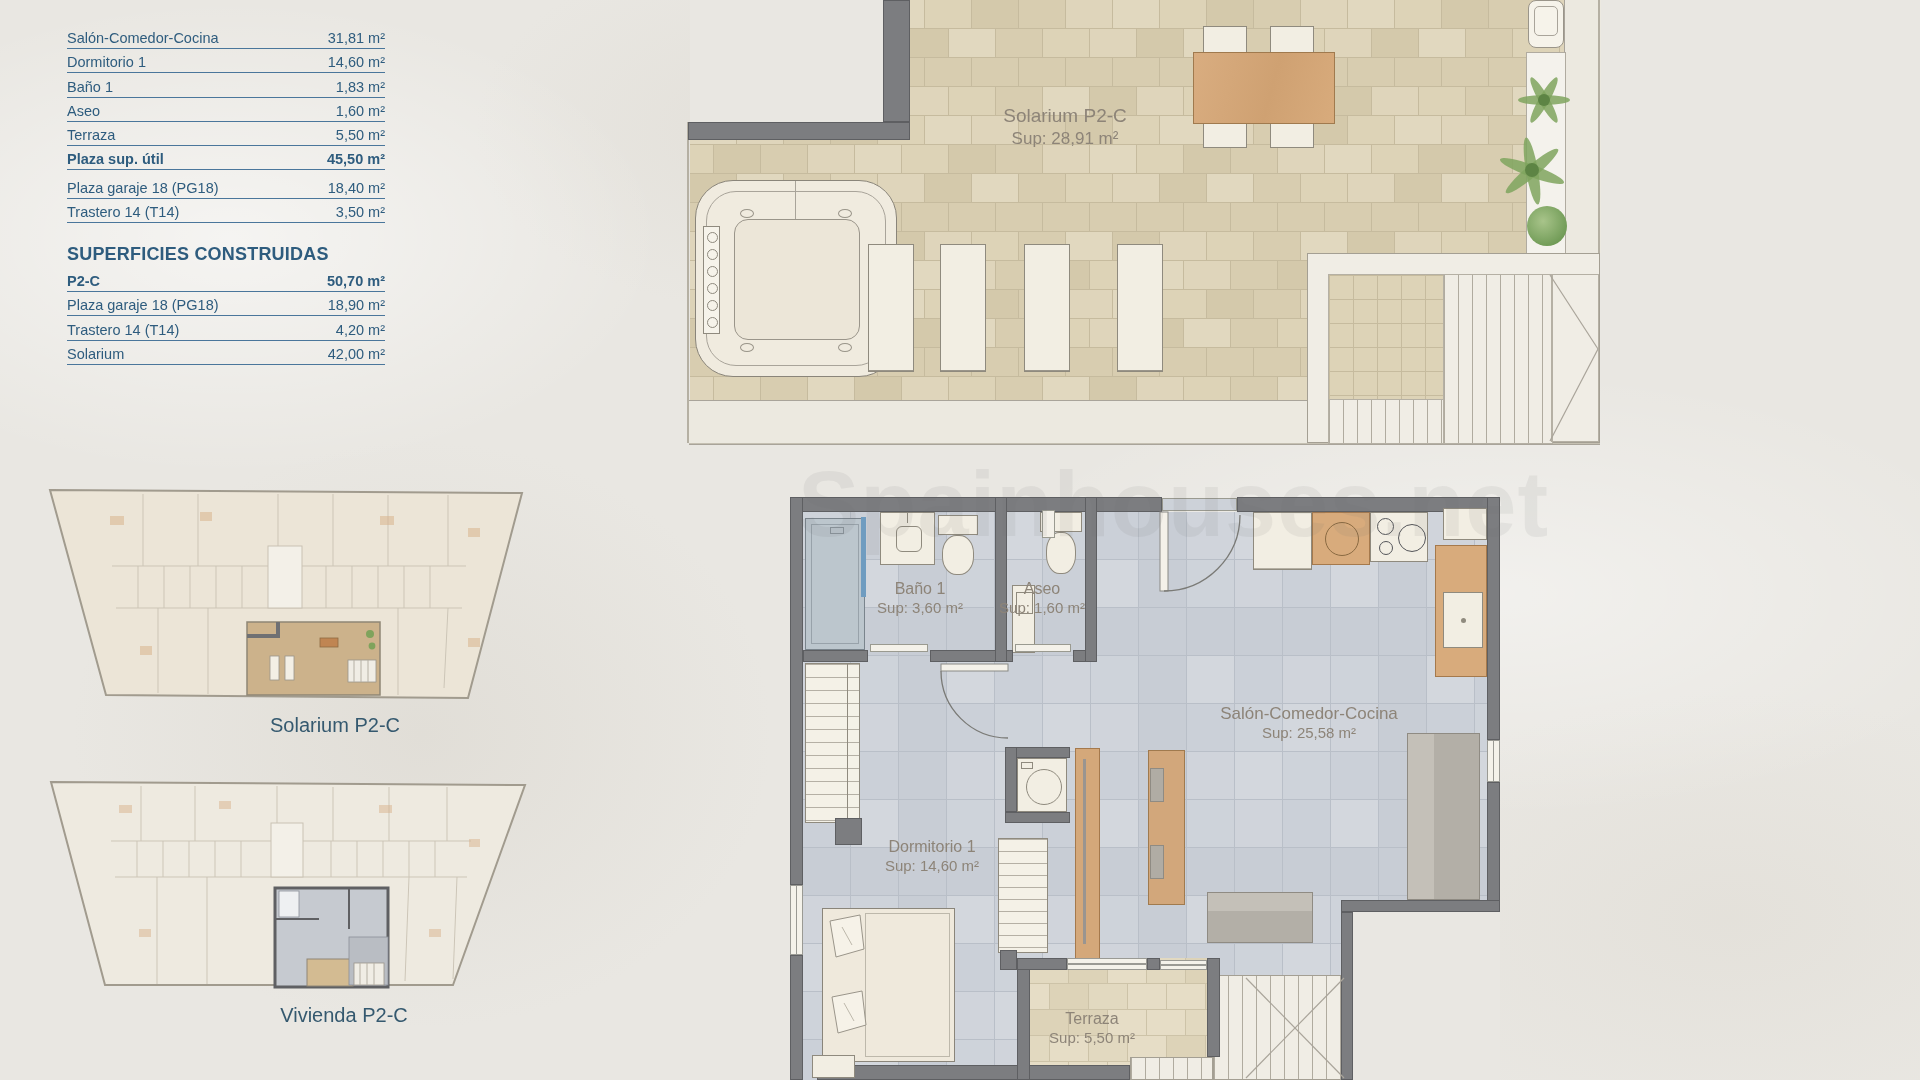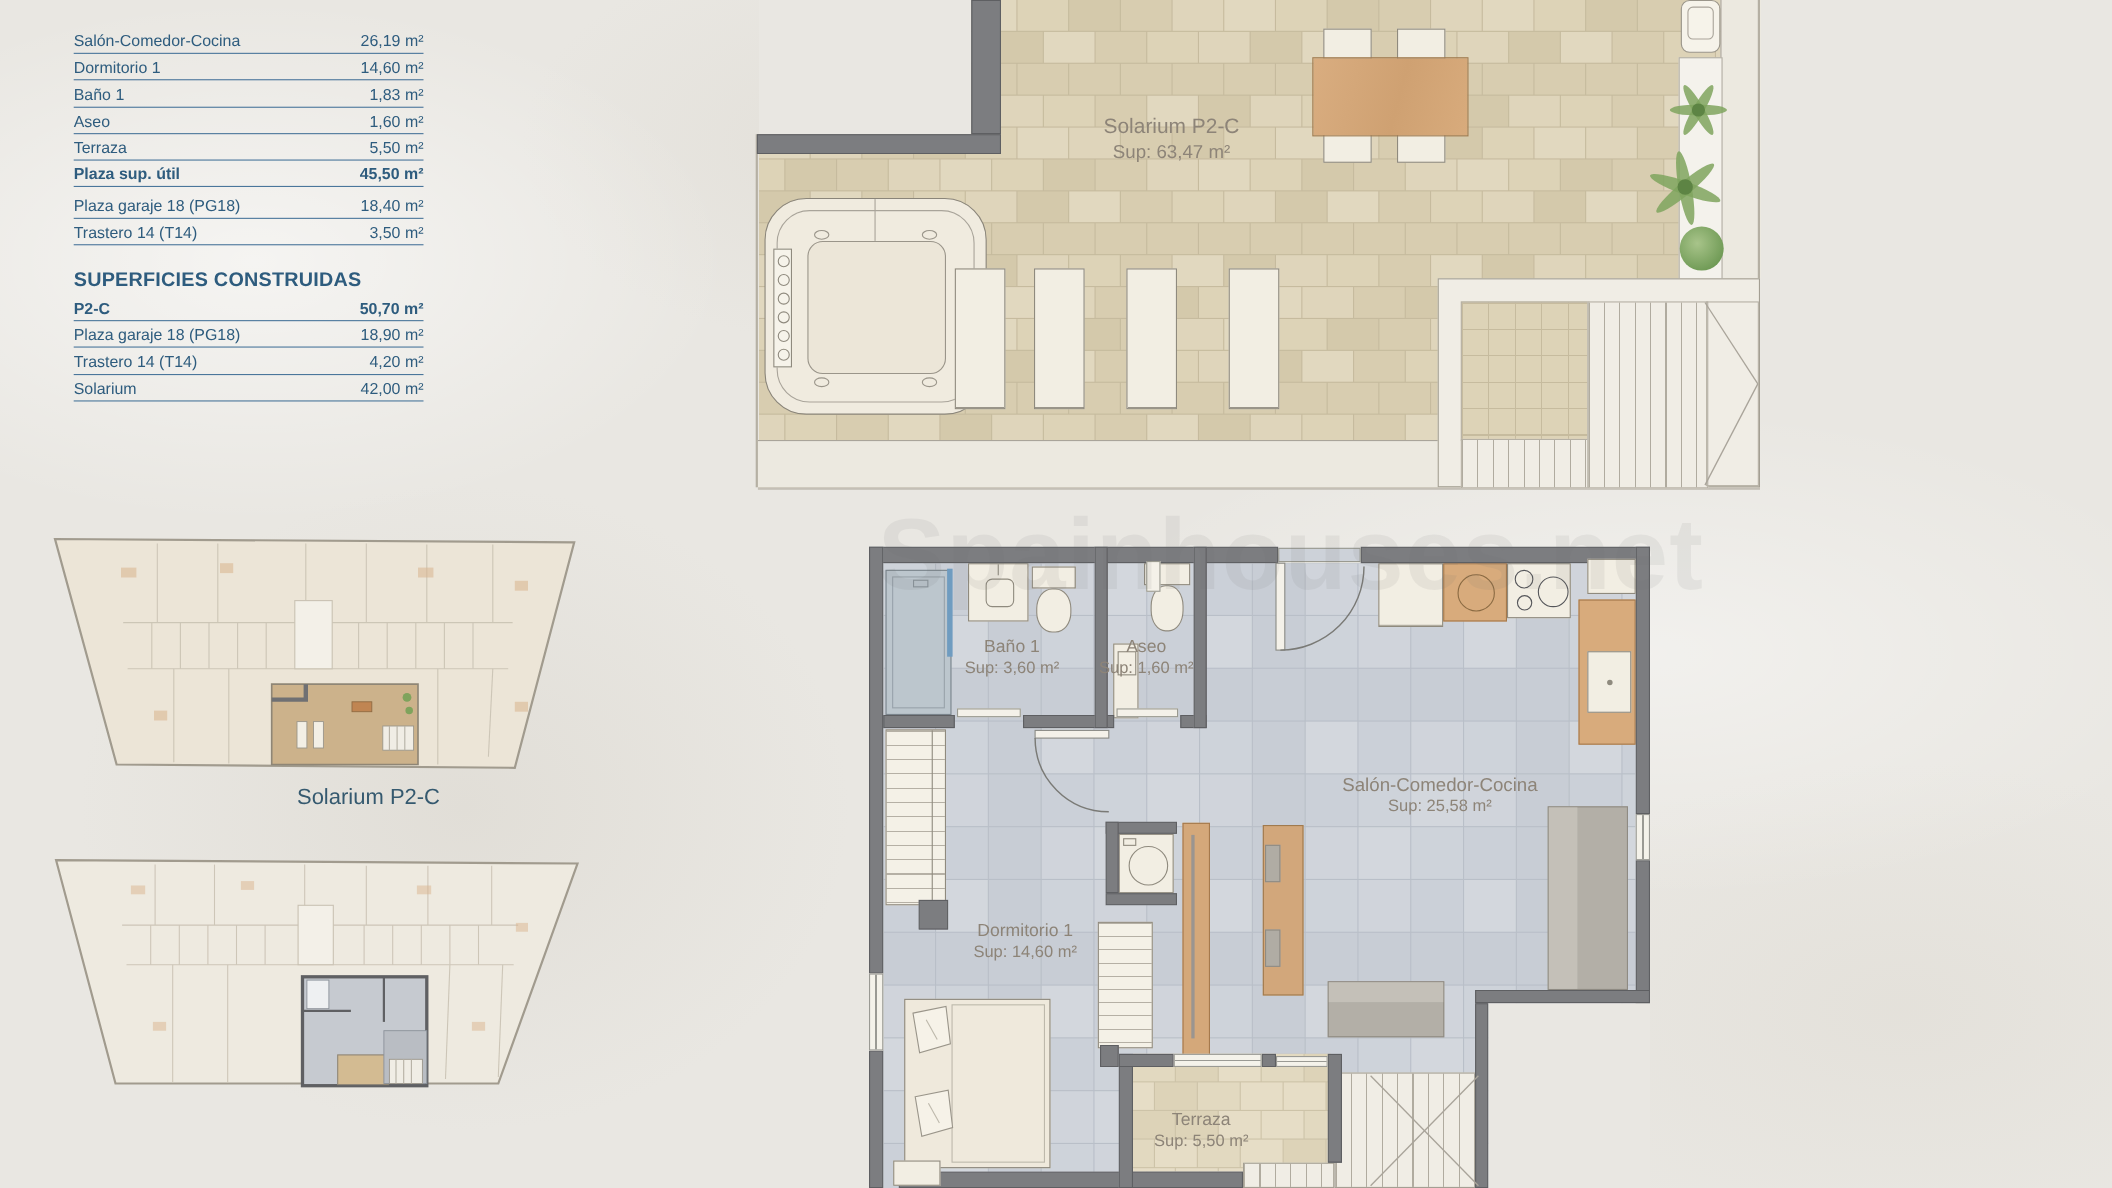--- a/index.html
+++ b/index.html
@@ -53,21 +53,21 @@
 </head>
 <body>
 
 <div class="canvas">
   <div class="bgtex"></div>
 
 
   <div class="tbl" style="top:25px">
     <div class="srow">
       <span>Salón-Comedor-Cocina</span>
-      <span>26,19 m²</span>
+      <span>31,81 m²</span>
     </div>
     <div class="srow">
       <span>Dormitorio 1</span>
       <span>14,60 m²</span>
     </div>
     <div class="srow">
       <span>Baño 1</span>
       <span>1,83 m²</span>
     </div>
     <div class="srow">
@@ -491,21 +491,21 @@
       <div class="abs" style="left:243px;top:20px;width:48px;height:168px;border:1px solid #b5b0a4;box-sizing:border-box;"></div>
     </div>
 
     <svg class="abs" style="left:0;top:0;" width="950" height="443" viewBox="0 0 950 443">
       <path d="M 900 275 L 948 349" stroke="#a9a49a" stroke-width="1.2" fill="none"></path>
       <path d="M 900 441 L 948 349" stroke="#a9a49a" stroke-width="1.2" fill="none"></path>
     </svg>
 
     <div class="rlabel" style="left:415px;top:104px;">
       <div style="font-size:19px;">Solarium P2-C</div>
-      <div style="font-size:17px;">Sup: 63,47 m²</div>
+      <div style="font-size:17px;">Sup: 28,91 m²</div>
     </div>
   </div>
 
   <div class="abs" style="left:790px;top:497px;width:710px;height:583px;">
     <div class="tiles" style="left: 13px; top: 15px; width: 684px; height: 568px; background-color: rgb(185, 191, 200);">
         <div class="trow" style="height:47px">
           <div style="flex:0 0 47px;background:#ced3da;margin-left:0px;"></div>
           <div style="flex:0 0 47px;background:#cbd0d8;"></div>
           <div style="flex:0 0 47px;background:#c8cdd5;"></div>
           <div style="flex:0 0 47px;background:#d0d4db;"></div>
@@ -970,13 +970,14 @@
     <line x1="226" y1="140" x2="270" y2="140" stroke="#5f6063" stroke-width="2"></line>
     <line x1="300" y1="109" x2="300" y2="150" stroke="#5f6063" stroke-width="2"></line>
     <rect x="230" y="112" width="20" height="26" fill="#eef0f2" stroke="#8a9098" stroke-width="0.8"></rect>
     <rect x="258" y="180" width="46" height="27" fill="#d3bb92" stroke="#8f8676" stroke-width="1"></rect>
     <rect x="300" y="158" width="39" height="48" fill="#b9bdc3" stroke="#8a9098" stroke-width="0.8"></rect>
     <rect x="305" y="184" width="30" height="22" fill="#f0ede5" stroke="#9a958a" stroke-width="0.8"></rect>
     <line x1="311" y1="184" x2="311" y2="206" stroke="#b5b0a4"></line>
       <line x1="318" y1="184" x2="318" y2="206" stroke="#b5b0a4"></line>
     <line x1="325" y1="184" x2="325" y2="206" stroke="#b5b0a4"></line>
   </svg>
+  <div class="kplabel" style="left:49px;top:1004px;padding-left:56px;">Vivienda P2-C</div>
 </div>
 
 </body></html>

